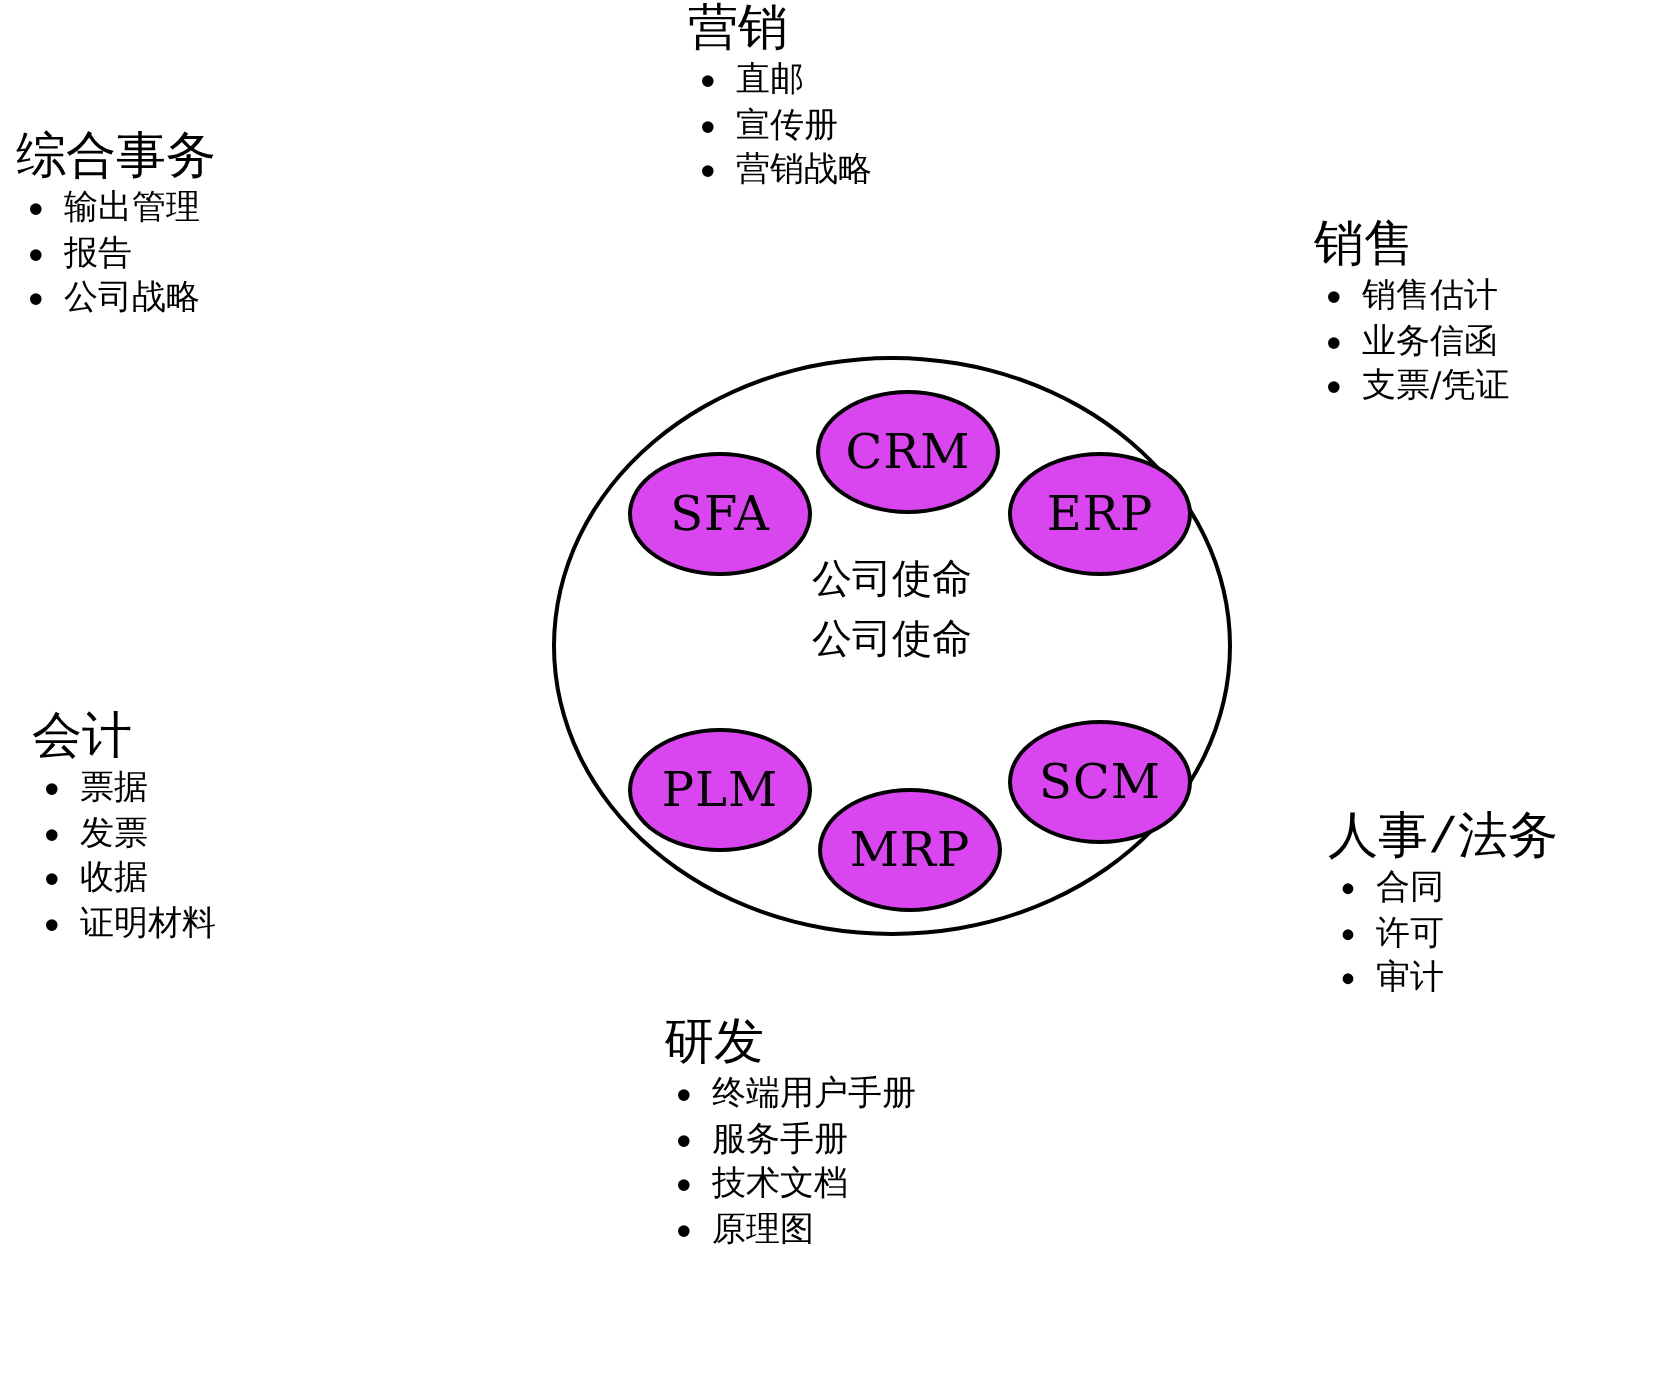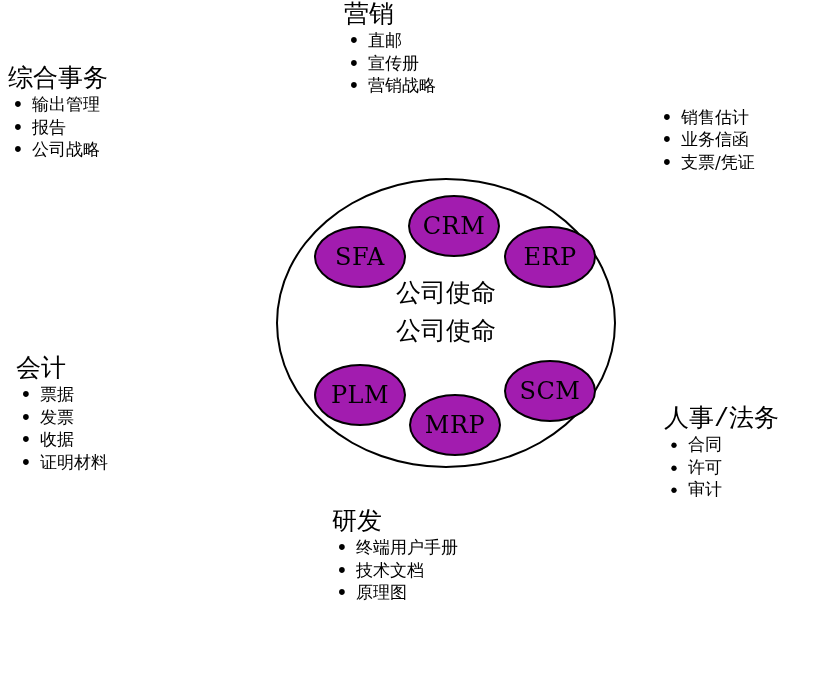--- a/index.html
+++ b/index.html
@@ -70,28 +70,28 @@
     border-radius: 50%;
     box-sizing: border-box;
     background: #fff;
   }
   .center-label {
     position: absolute;
     left: 0;
     right: 0;
     top: 96px;
     text-align: center;
-    font-size: 25px;
+    font-size: 20px;
     line-height: 1.5;
   }
   .node {
     position: absolute;
     border: 2.5px solid #000;
     border-radius: 50%;
-    background: #a21caf;
+    background: #d946ef;
     box-sizing: border-box;
     display: flex;
     align-items: center;
     justify-content: center;
     font-size: 24px;
     letter-spacing: 0.5px;
     font-family: "DejaVu Serif", "Liberation Serif", serif;
   }
   #node-crm { left: 132px; top: 17px;  width: 92px; height: 62px; }
   #node-sfa { left: 38px;  top: 48px;  width: 92px; height: 62px; }
@@ -115,20 +115,21 @@
 <div class="group" id="grp-general">
   <div class="group-title">综合事务</div>
   <ul class="group-list">
     <li>输出管理</li>
     <li>报告</li>
     <li>公司战略</li>
   </ul>
 </div>
 
 <div class="group" id="grp-sales">
+  <div class="group-title">销售</div>
   <ul class="group-list">
     <li>销售估计</li>
     <li>业务信函</li>
     <li>支票/凭证</li>
   </ul>
 </div>
 
 <div class="group" id="grp-accounting">
   <div class="group-title">会计</div>
   <ul class="group-list">
@@ -145,20 +146,21 @@
     <li>合同</li>
     <li>许可</li>
     <li>审计</li>
   </ul>
 </div>
 
 <div class="group" id="grp-rd">
   <div class="group-title">研发</div>
   <ul class="group-list">
     <li>终端用户手册</li>
+    <li>服务手册</li>
     <li>技术文档</li>
     <li>原理图</li>
   </ul>
 </div>
 
 <div id="center-diagram">
   <div class="main-ellipse"></div>
   <div class="center-label">
     <div>公司使命</div>
     <div>公司使命</div>

